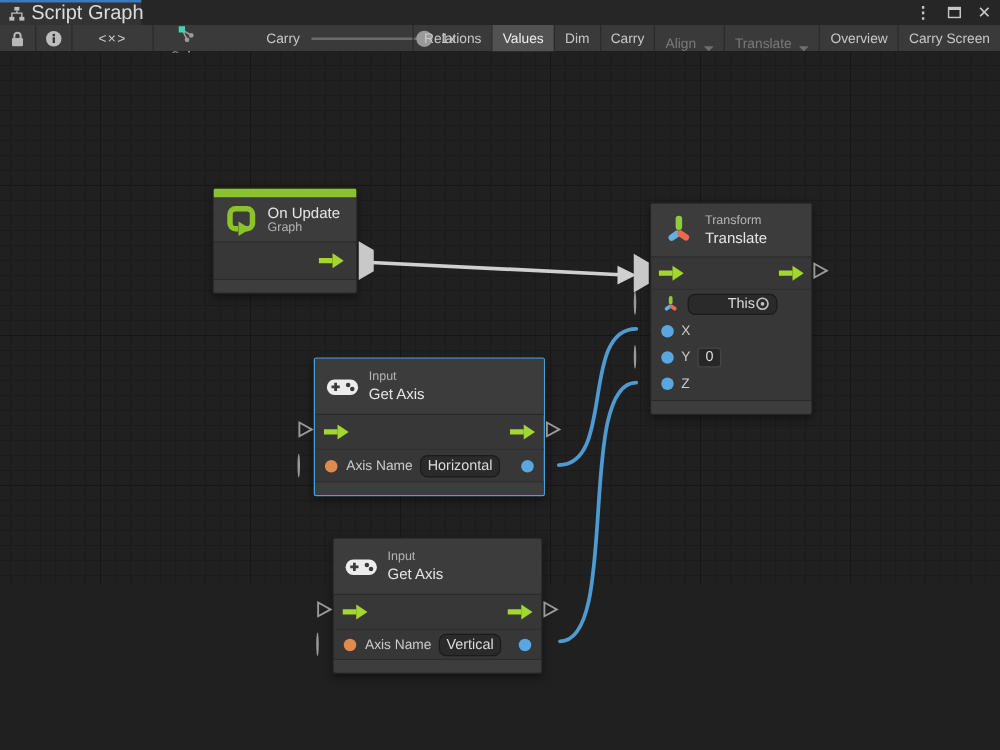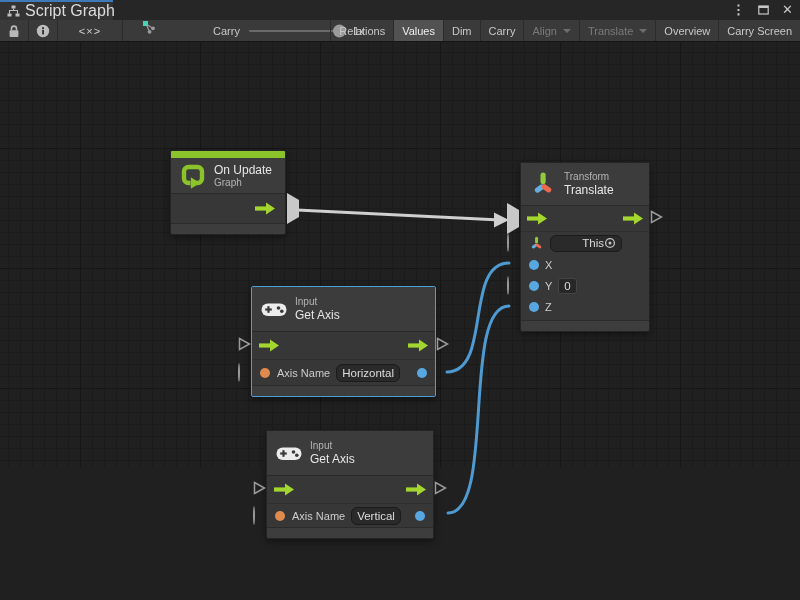--- a/index.html
+++ b/index.html
@@ -25,21 +25,21 @@
   .tb-btn.sq { width:29px; padding:0; }
   .tb-btn.code { width:65px; letter-spacing:1px; color:#cfcfcf; }
   .tb-ref { position:absolute; left:130px; top:0; height:21px; display:flex; align-items:center; gap:6px; padding:0 6px;flex-direction:column; }
   .tb-zoom { position:absolute; left:213px; top:0; height:21px; display:flex; align-items:center; gap:9px; }
   .zoom-track { position:relative; width:95px; height:2px; background:#6a6a6a; border-radius:1px; }
   .zoom-handle { position:absolute; right:-2px; top:50%; transform:translateY(-50%);
                  width:13px; height:13px; border-radius:50%; background:#9a9a9a; }
   .tb-right { position:absolute; right:0; top:0; height:21px; display:flex; }
   .tb-right .tb-btn { border-right:none; border-left:1px solid #2b2b2b; }
   .tb-btn.active { background:#525252; color:#eeeeee; }
-  .tb-btn.disabled { color:#7a7a7a; }
+  .tb-btn.disabled { color:#7a7a7a;align-items:flex-end; }
   .caret { width:0; height:0; border-left:4px solid transparent; border-right:4px solid transparent;
            border-top:4px solid #8a8a8a; margin-left:6px; }
   .tb-btn.disabled .caret { border-top-color:#6e6e6e; }
 
   
   .canvas { position:absolute; left:0; top:42px; width:800px; height:425px; background-color:#202020;
     background-image:
       linear-gradient(to right, #161616 1px, transparent 1px),
       linear-gradient(to bottom, #161616 1px, transparent 1px),
       linear-gradient(to right, #1b1b1b 1px, transparent 1px),

